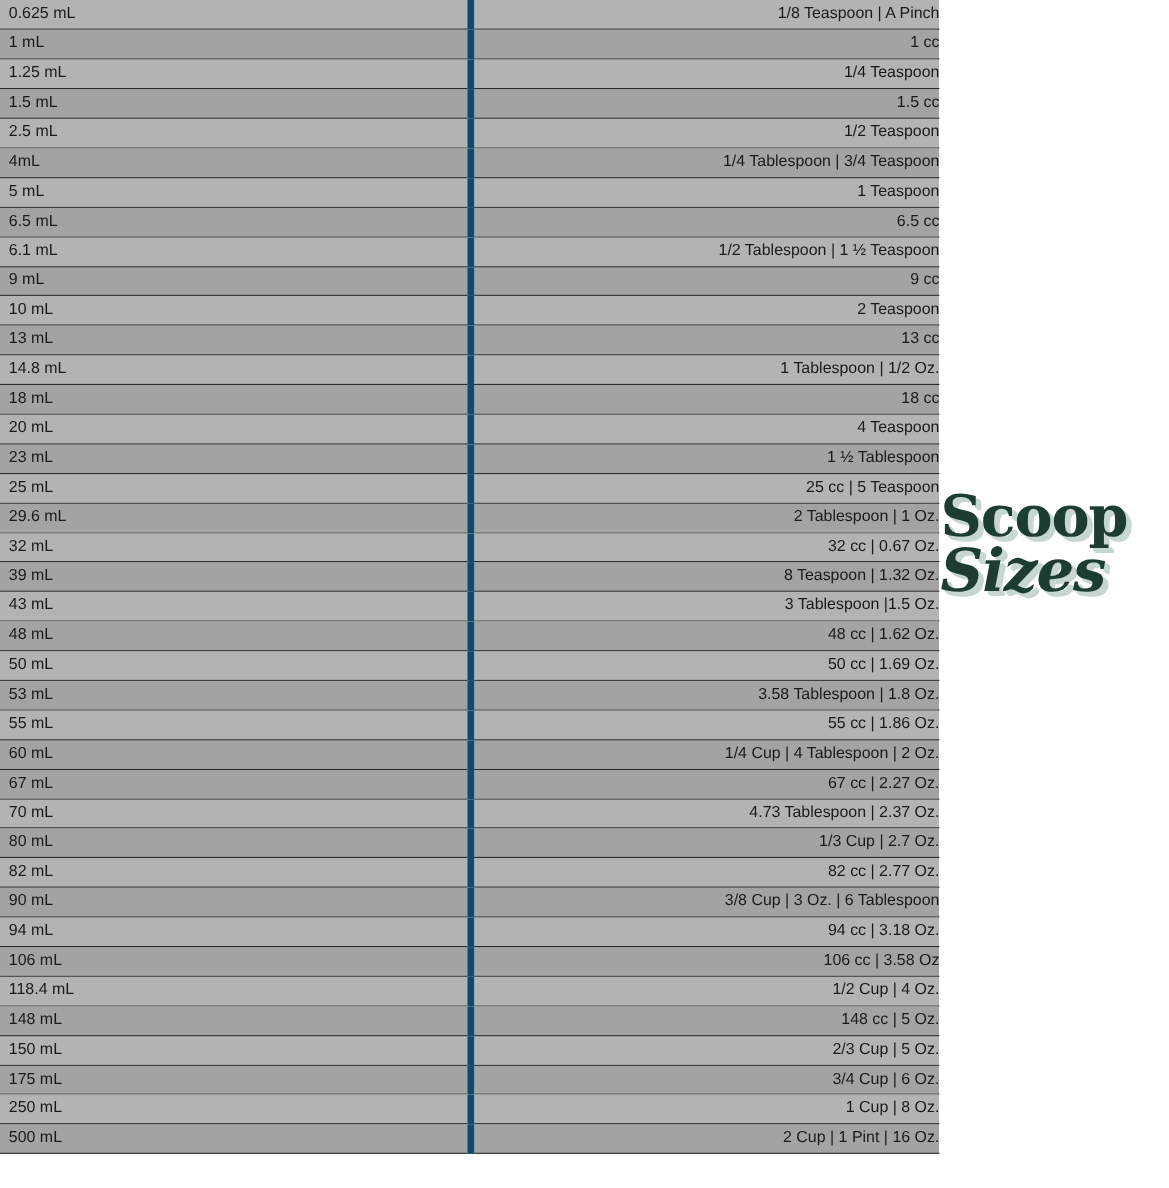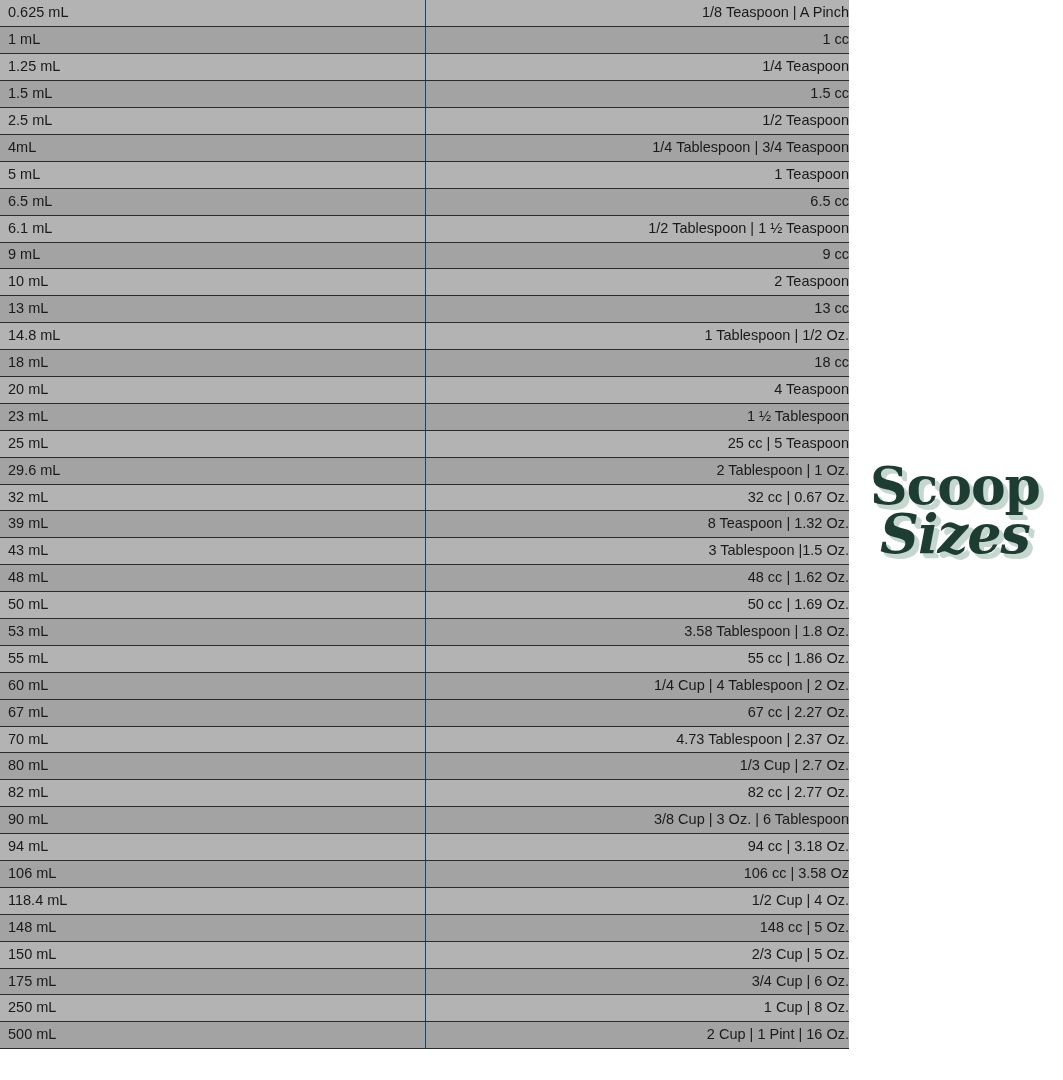--- a/index.html
+++ b/index.html
@@ -34,42 +34,41 @@
     padding: 0 0 0 8px;
     border-bottom: 1px solid #2b2b2b;
     vertical-align: middle;
     white-space: nowrap;
     overflow: hidden;
     line-height: 1.1;
   }
 
   #conversion-table td.col-ml {
     width: 417px;
-    border-right: 1px solid #0c4a6e;
+    border-right: 6px solid #0c4a6e;
   }
 
   #conversion-table td.col-eq {
     width: 415px;
     text-align: right;
   }
 
   #conversion-table tr.shaded td {
     background: #b3b3b3;
   }
   #conversion-table tr.plain td {
     background: #a3a3a3;
   }
 
   
   #title-block {
     position: absolute;
     left: 855px;
-    top: 462px;
+    top: 446px;
     width: 200px;
-    text-align: center;
     font-family: "DejaVu Serif", serif;
   }
   #title-block .title-line {
     font-weight: bold;
     font-size: 52px;
     line-height: 0.92;
     color: #1d3d33;
     letter-spacing: -1px;
     text-shadow:
        3px 3px 0 #c6d7cf,

